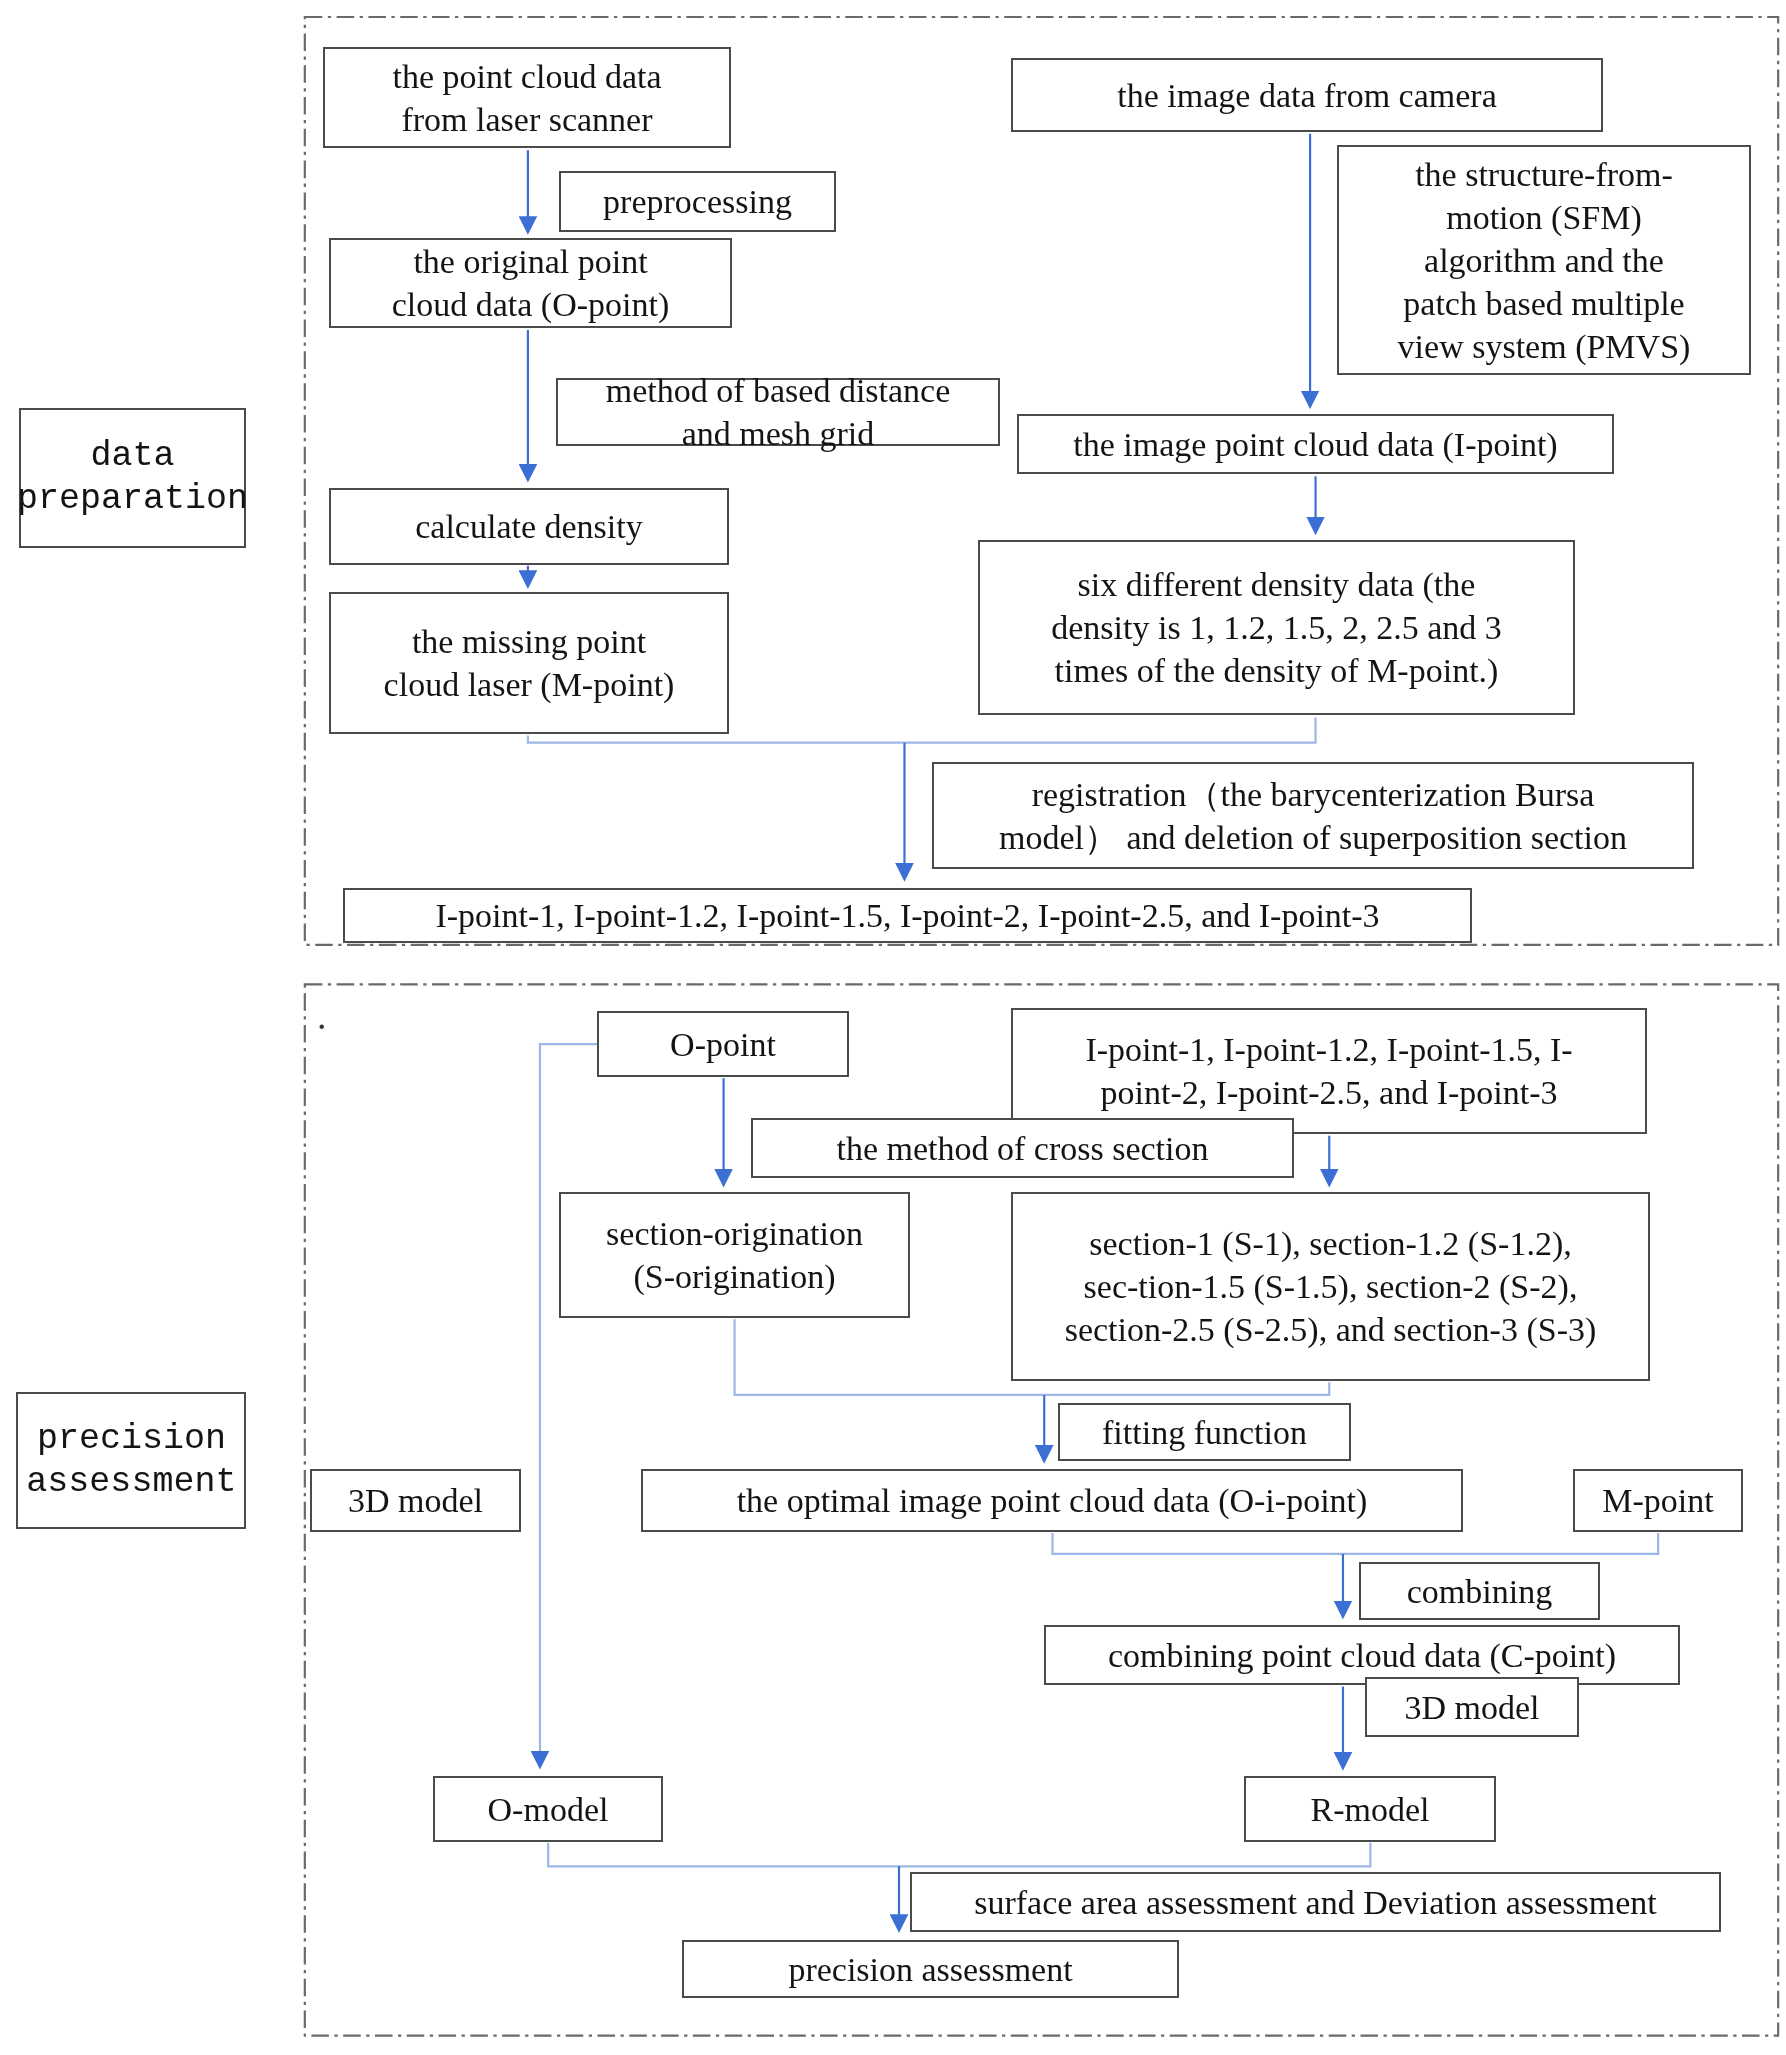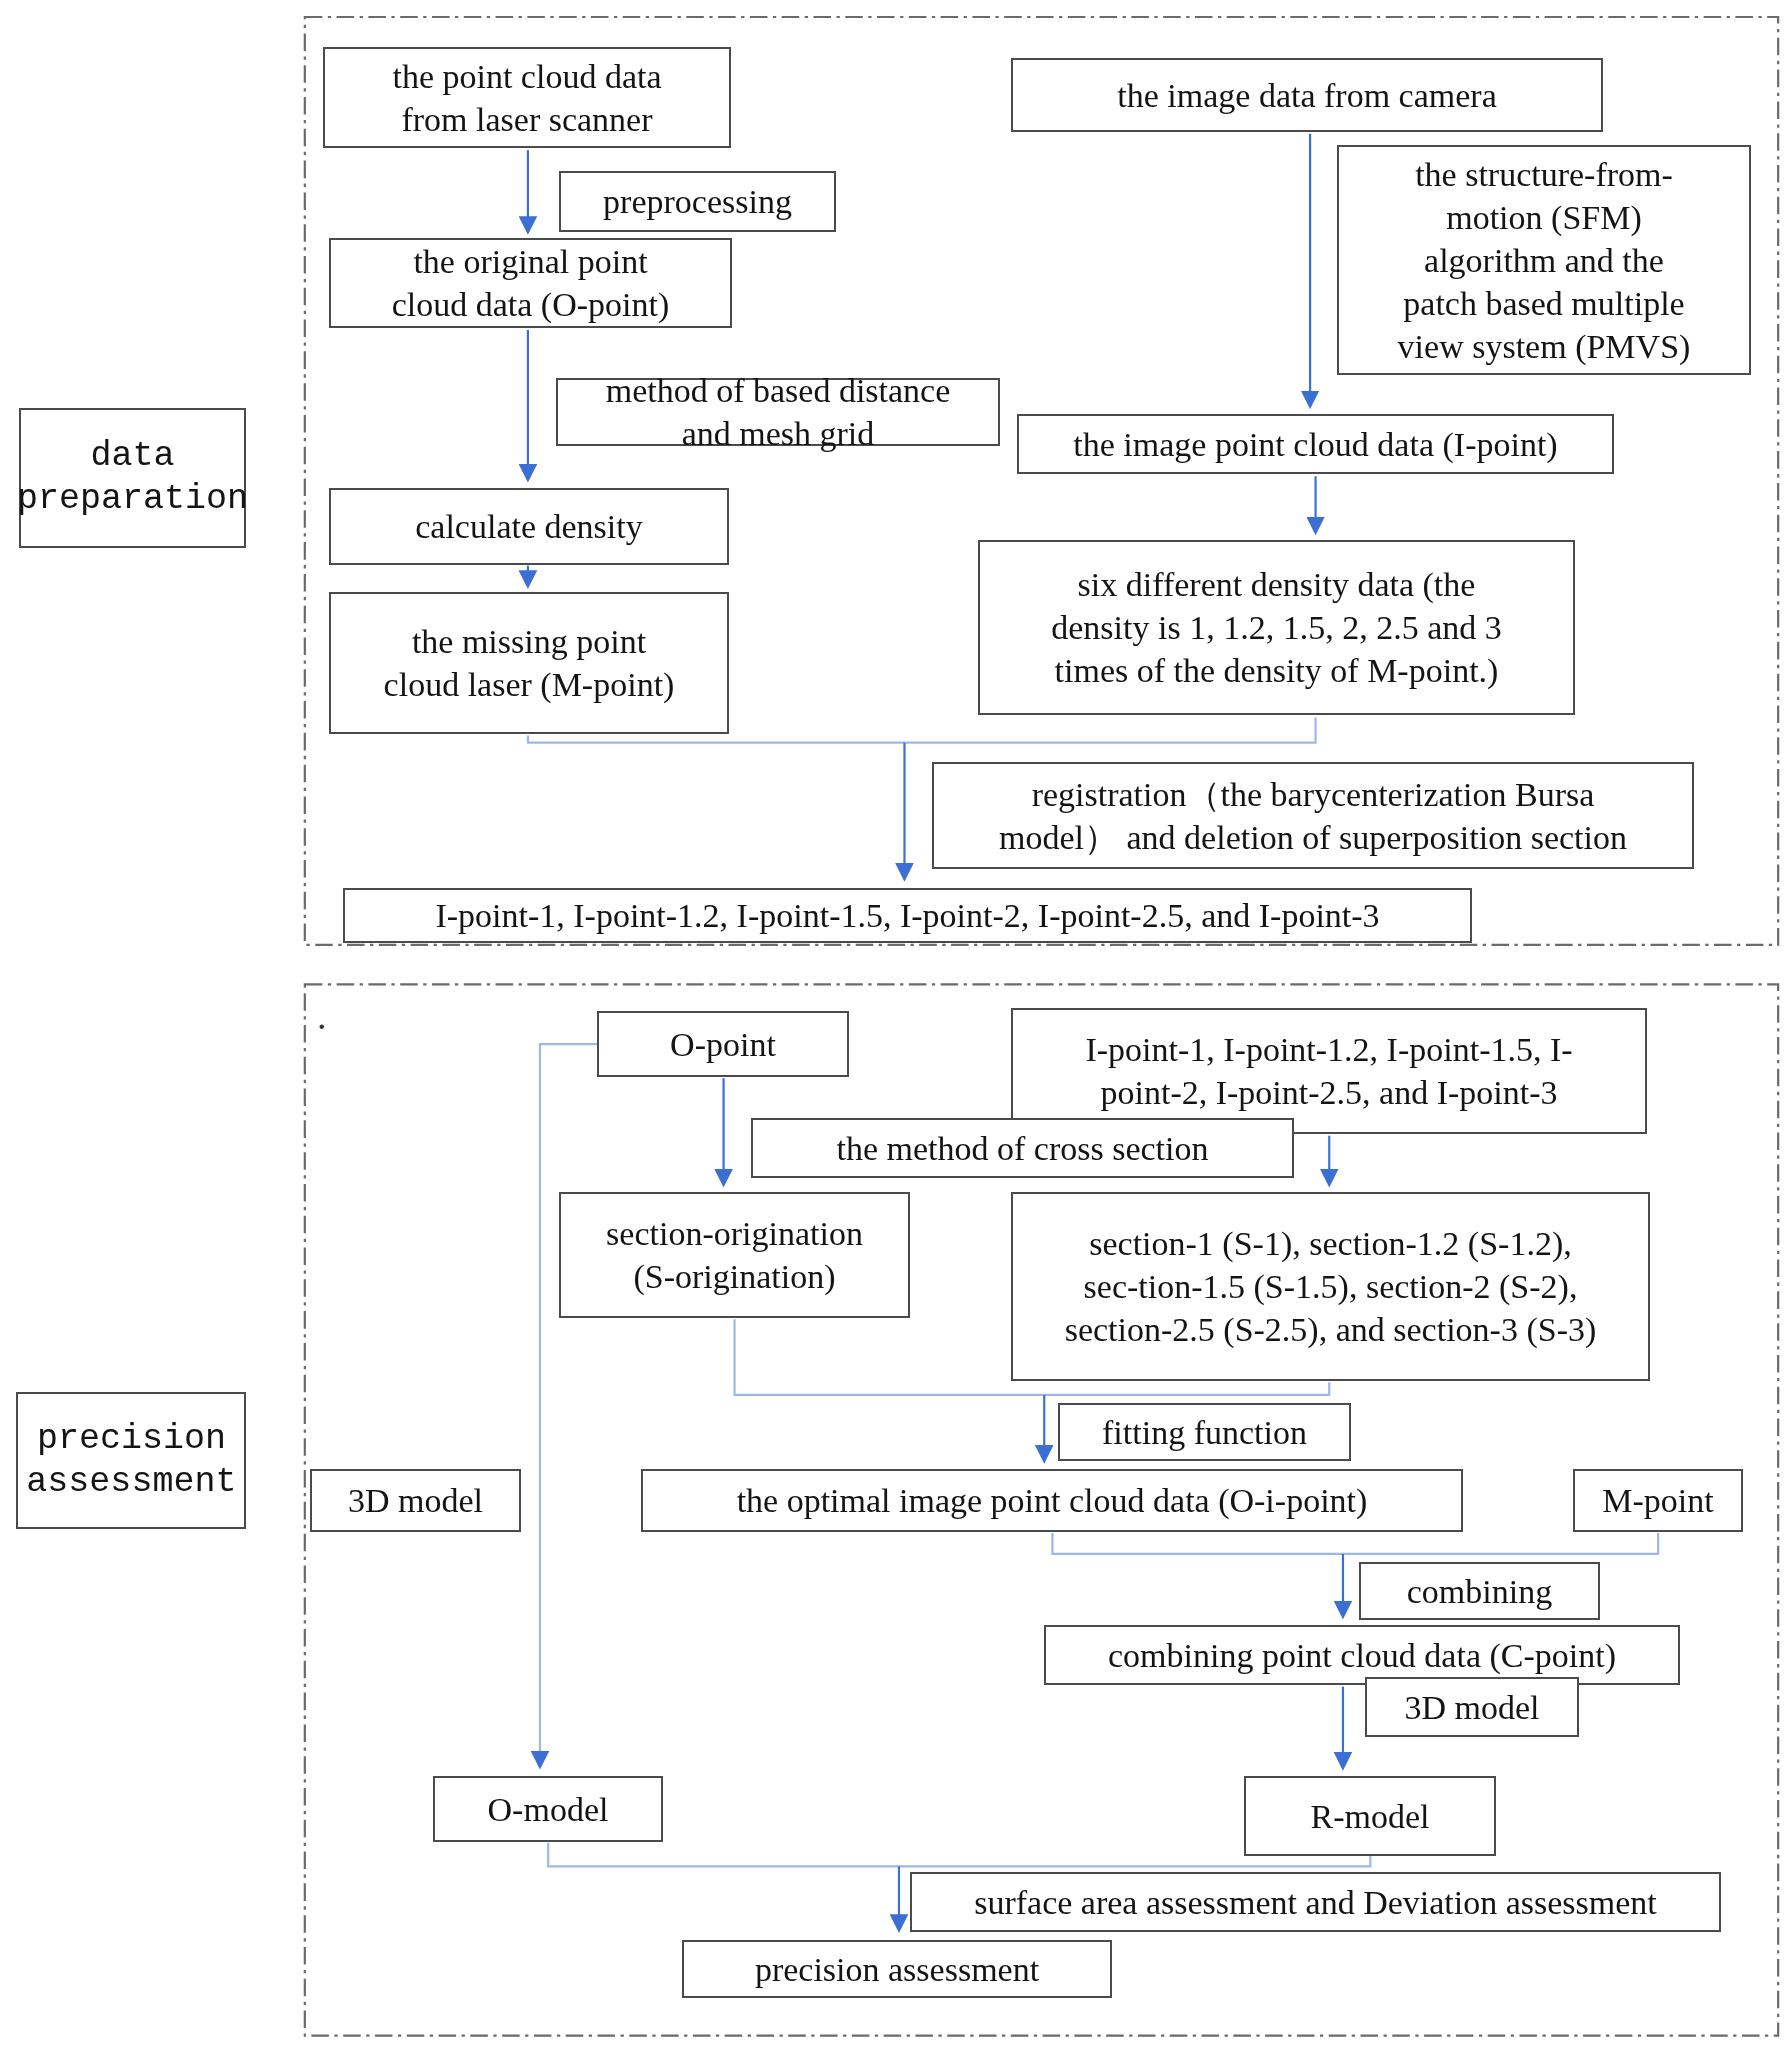--- a/index.html
+++ b/index.html
@@ -129,18 +129,18 @@
     <span class="ln">section-2.5 (S-2.5), and section-3 (S-3)</span>
   </div>
   <div class="box" style="left:1058px;top:1403px;width:293px;height:58px">fitting function</div>
   <div class="box" style="left:310px;top:1469px;width:211px;height:63px">3D model</div>
   <div class="box" style="left:641px;top:1469px;width:822px;height:63px">the optimal image point cloud data (O-i-point)</div>
   <div class="box" style="left:1573px;top:1469px;width:170px;height:63px">M-point</div>
   <div class="box" style="left:1359px;top:1562px;width:241px;height:58px">combining</div>
   <div class="box" style="left:1044px;top:1625px;width:636px;height:60px">combining point cloud data (C-point)</div>
   <div class="box" style="left:1365px;top:1677px;width:214px;height:60px">3D model</div>
   <div class="box" style="left:433px;top:1776px;width:230px;height:66px">O-model</div>
-  <div class="box" style="left:1244px;top:1776px;width:252px;height:80px">R-model</div>
+  <div class="box" style="left:1244px;top:1776px;width:252px;height:66px">R-model</div>
   <div class="box" style="left:910px;top:1872px;width:811px;height:60px">surface area assessment and Deviation assessment</div>
-  <div class="box" style="left:682px;top:1940px;width:430px;height:58px">precision assessment</div>
+  <div class="box" style="left:682px;top:1940px;width:497px;height:58px">precision assessment</div>
 
 </div>
 
 
 </body></html>

